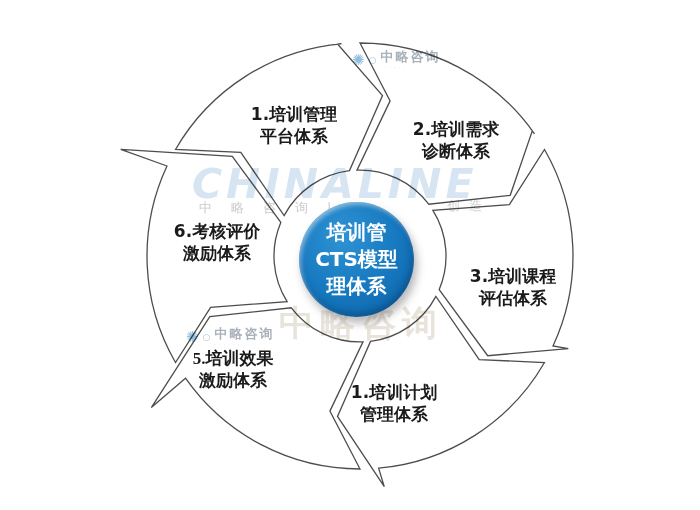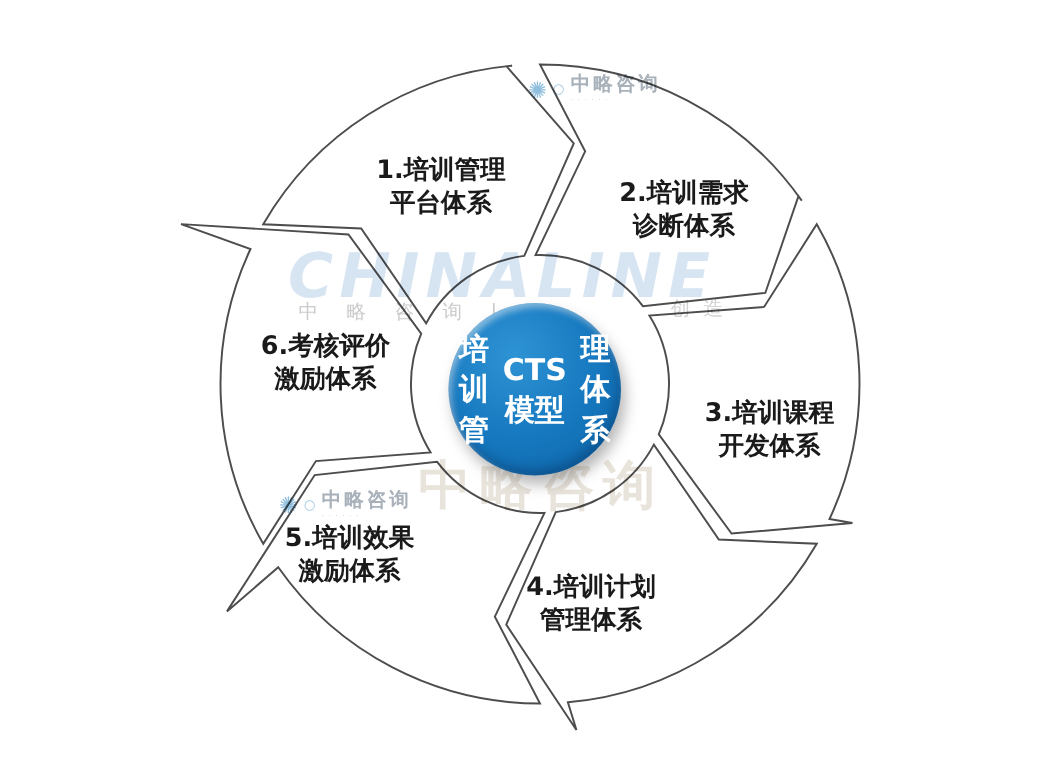--- a/index.html
+++ b/index.html
@@ -39,36 +39,36 @@
   .wm-logo-2{position:absolute;left:186px;top:327px;}
   .logo-textcol{display:flex;flex-direction:column;}
   
   .center-circle{
     position:absolute;left:299px;top:202px;width:115px;height:115px;
     border-radius:50%;z-index:3;
     background:radial-gradient(circle at 38% 30%, #2e93d4 0%, #1678bf 52%, #0d63a6 100%);
     box-shadow: inset 2px 3px 4px rgba(255,255,255,.45),
                 inset -2px -4px 7px rgba(8,60,110,.5),
                 3px 6px 9px rgba(95,95,95,.45);
-    display:flex;flex-direction:row;align-items:center;justify-content:center;
+    display:flex;flex-direction:column;align-items:center;justify-content:center;
     color:#ffffff;font-weight:bold;font-size:20px;line-height:1.34;
     text-align:center;
   }
   
   .seg-label{
     position:absolute;z-index:4;
     transform:translate(-50%,-50%);
     text-align:center;white-space:nowrap;
     font-size:17px;font-weight:bold;color:#1a1a1a;line-height:1.3;
   }
   .pos-1{left:294px;top:125px;}
   .pos-2{left:456px;top:140px;}
   .pos-3{left:513px;top:287px;}
   .pos-4{left:394px;top:403px;}
-  .pos-5{left:233px;top:370px;}
+  .pos-5{left:233px;top:370px;font-family:Liberation Serif, serif;}
   .pos-6{left:184px;top:242px;margin-left:33px;}
 </style>
 </head>
 <body>
 
 <div class="stage">
 
   <div class="wm wm-chinaline">CHINALINE</div>
   <div class="wm wm-grayline">中略咨询|</div>
   <div class="wm wm-grayline2">创造</div>
@@ -109,24 +109,24 @@
   <div class="seg-label pos-1">
     <div>1.培训管理</div>
     <div>平台体系</div>
   </div>
   <div class="seg-label pos-2">
     <div>2.培训需求</div>
     <div>诊断体系</div>
   </div>
   <div class="seg-label pos-3">
     <div>3.培训课程</div>
-    <div>开发体系</div>
+    <div>评估体系</div>
   </div>
   <div class="seg-label pos-4">
-    <div>4.培训计划</div>
+    <div>1.培训计划</div>
     <div>管理体系</div>
   </div>
   <div class="seg-label pos-5">
     <div>5.培训效果</div>
     <div>激励体系</div>
   </div>
   <div class="seg-label pos-6">
     <div>6.考核评价</div>
     <div>激励体系</div>
   </div>

